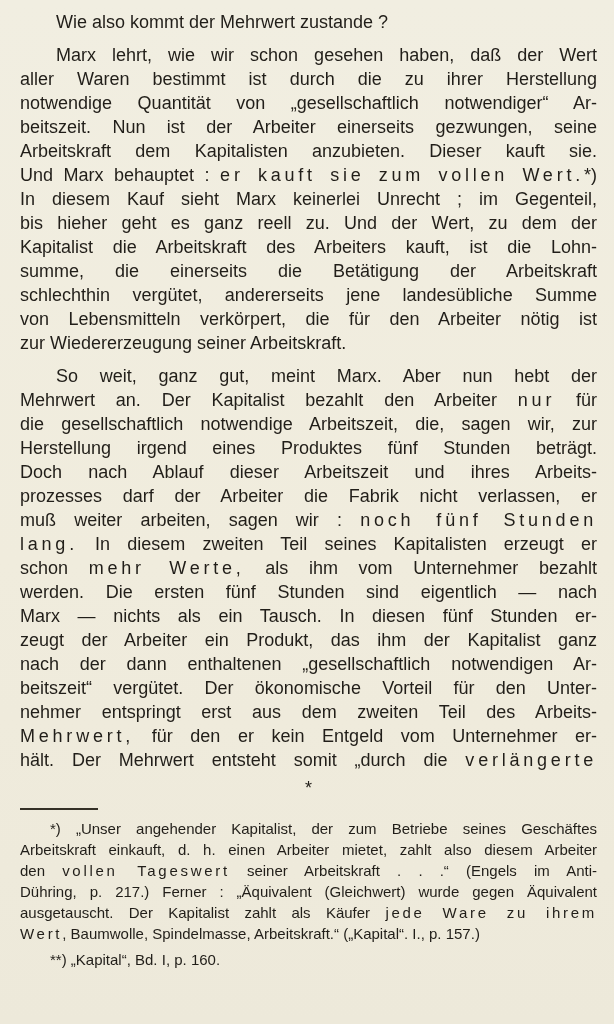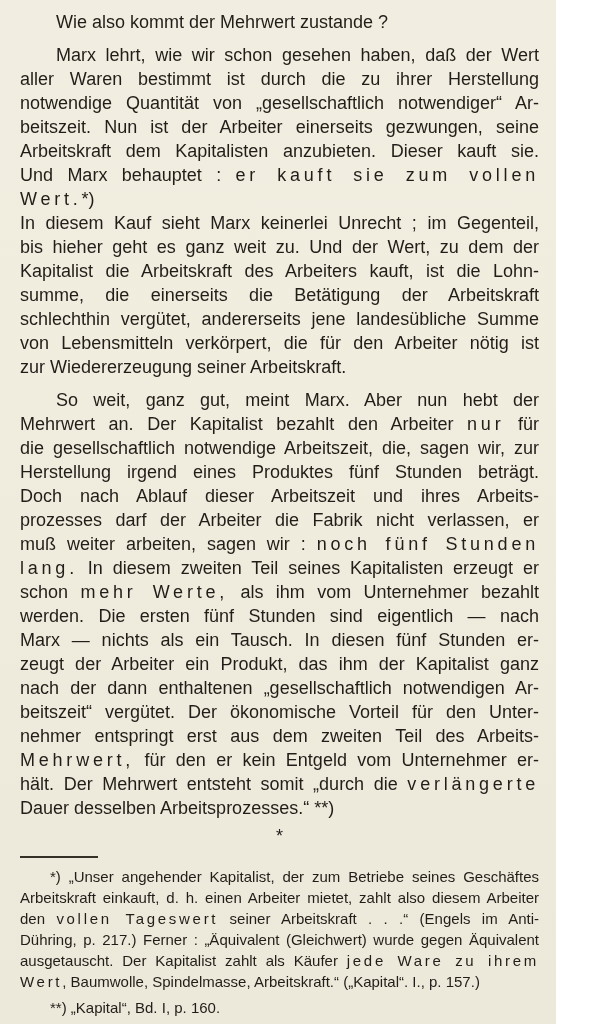--- a/index.html
+++ b/index.html
@@ -1,17 +1,17 @@
 <!DOCTYPE html>
 <html><head>
 <meta charset="utf-8">
 <style>
   html, body { margin: 0; padding: 0; }
   .page {
-    width: 556px;
+    width: 614px;
     height: 1024px;
     box-sizing: border-box;
     background: linear-gradient(180deg, #f1eee1 0%, #f0ecdd 55%, #ede9da 100%);
     color: #211e19;
     font-family: "Liberation Sans", sans-serif;
     padding: 10px 17px 0 20px;
     overflow: hidden;
   }
   .body-text { font-size: 18px; line-height: 24px; }
   .heading { text-indent: 36px; margin-bottom: 9px; }
@@ -51,21 +51,21 @@
     <div class="heading">Wie also kommt der Mehrwert zustande ?</div>
     <div>
         <div class="para">
           <div class="line indent"><span>Marx lehrt, wie wir schon gesehen haben, daß der Wert</span></div>
           <div class="line"><span>aller Waren bestimmt ist durch die zu ihrer Herstellung</span></div>
           <div class="line"><span>notwendige Quantität von „gesellschaftlich notwendiger“ Ar-</span></div>
           <div class="line"><span>beitszeit. Nun ist der Arbeiter einerseits gezwungen, seine</span></div>
           <div class="line"><span>Arbeitskraft dem Kapitalisten anzubieten.  Dieser kauft sie.</span></div>
           <div class="line"><span>Und Marx behauptet : </span><span class="sp">er kauft sie zum vollen Wert.</span><span>*)</span></div>
           <div class="line"><span>In diesem Kauf sieht Marx keinerlei Unrecht ;  im Gegenteil,</span></div>
-          <div class="line"><span>bis hieher geht es ganz weit zu. Und der Wert, zu dem der</span></div>
+          <div class="line"><span>bis hieher geht es ganz reell zu. Und der Wert, zu dem der</span></div>
           <div class="line"><span>Kapitalist die Arbeitskraft des Arbeiters kauft, ist die Lohn-</span></div>
           <div class="line"><span>summe, die einerseits die Betätigung der Arbeitskraft</span></div>
           <div class="line"><span>schlechthin vergütet, andererseits jene landesübliche Summe</span></div>
           <div class="line"><span>von Lebensmitteln verkörpert, die für den Arbeiter nötig ist</span></div>
           <div class="line end"><span>zur Wiedererzeugung seiner Arbeitskraft.</span></div>
         </div>
         <div class="para">
           <div class="line indent"><span>So weit, ganz gut, meint Marx. Aber nun hebt der</span></div>
           <div class="line"><span>Mehrwert an. Der Kapitalist bezahlt den Arbeiter </span><span class="sp">nur</span><span> für</span></div>
           <div class="line"><span>die gesellschaftlich notwendige Arbeitszeit, die, sagen wir, zur</span></div>
@@ -76,21 +76,20 @@
           <div class="line"><span class="sp">lang.</span><span> In diesem zweiten Teil seines Kapitalisten erzeugt er</span></div>
           <div class="line"><span>schon </span><span class="sp">mehr Werte,</span><span> als ihm vom Unternehmer bezahlt</span></div>
           <div class="line"><span>werden. Die ersten fünf Stunden sind eigentlich — nach</span></div>
           <div class="line"><span>Marx — nichts als ein Tausch. In diesen fünf Stunden er-</span></div>
           <div class="line"><span>zeugt der Arbeiter ein Produkt, das ihm der Kapitalist ganz</span></div>
           <div class="line"><span>nach der dann enthaltenen „gesellschaftlich notwendigen Ar-</span></div>
           <div class="line"><span>beitszeit“ vergütet. Der ökonomische Vorteil für den Unter-</span></div>
           <div class="line"><span>nehmer entspringt erst aus dem zweiten Teil des Arbeits-</span></div>
           <div class="line"><span class="sp">Mehrwert,</span><span> für den er kein Entgeld vom Unternehmer er-</span></div>
           <div class="line"><span>hält. Der Mehrwert entsteht somit „durch die </span><span class="sp">verlängerte</span></div>
-          <div class="line end"><span>Dauer desselben Arbeitsprozesses.“ **)</span></div>
         </div>
       </div>
   </div>
   <div class="separator">*</div>
   <hr class="footnote-rule">
   <div class="footnotes">
       <div class="para">
         <div class="line indent"><span>*) „Unser angehender Kapitalist, der zum Betriebe seines Geschäftes</span></div>
         <div class="line"><span>Arbeitskraft einkauft, d. h. einen Arbeiter mietet, zahlt also diesem Arbeiter</span></div>
         <div class="line"><span>den </span><span class="sp">vollen Tageswert</span><span> seiner Arbeitskraft . . .“  (Engels im Anti-</span></div>

